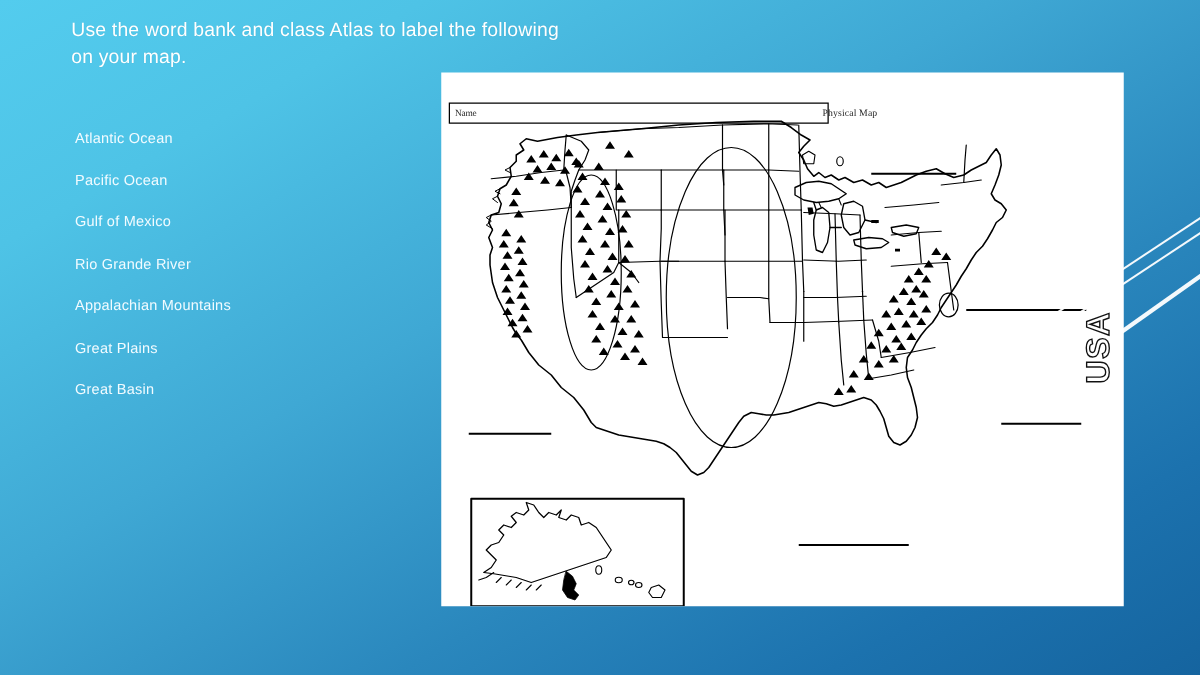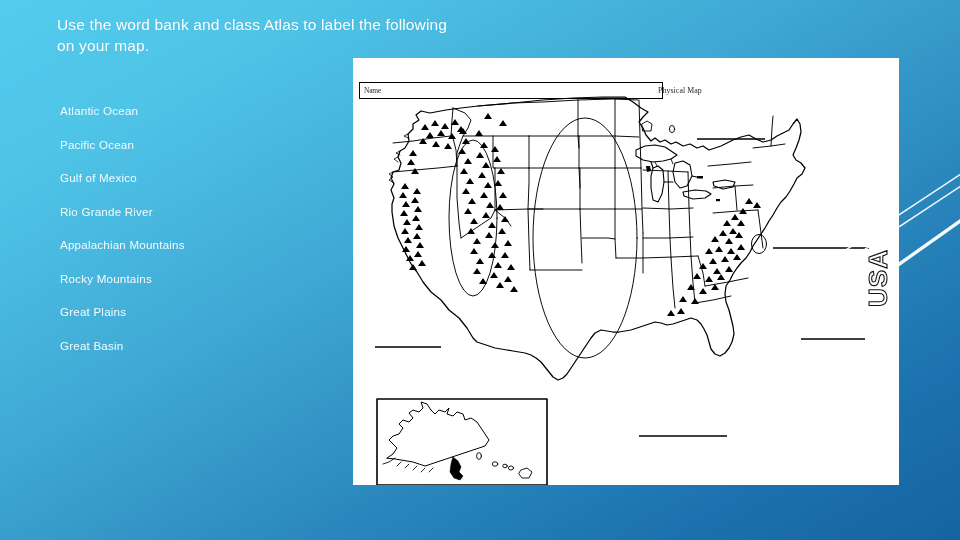--- a/index.html
+++ b/index.html
@@ -130,21 +130,20 @@
     <div>Use the word bank and class Atlas to label the following</div>
     <div>on your map.</div>
   </div>
 
   <ul class="wordbank">
     <li>Atlantic Ocean</li>
     <li>Pacific Ocean</li>
     <li>Gulf of Mexico</li>
     <li>Rio Grande River</li>
     <li>Appalachian Mountains</li>
-    <li>Rocky Mountains</li>
     <li>Great Plains</li>
     <li>Great Basin</li>
   </ul>
 
   <div class="worksheet">
 
     <div class="name-box">
       <span class="name-label">Name</span>
     </div>
 

